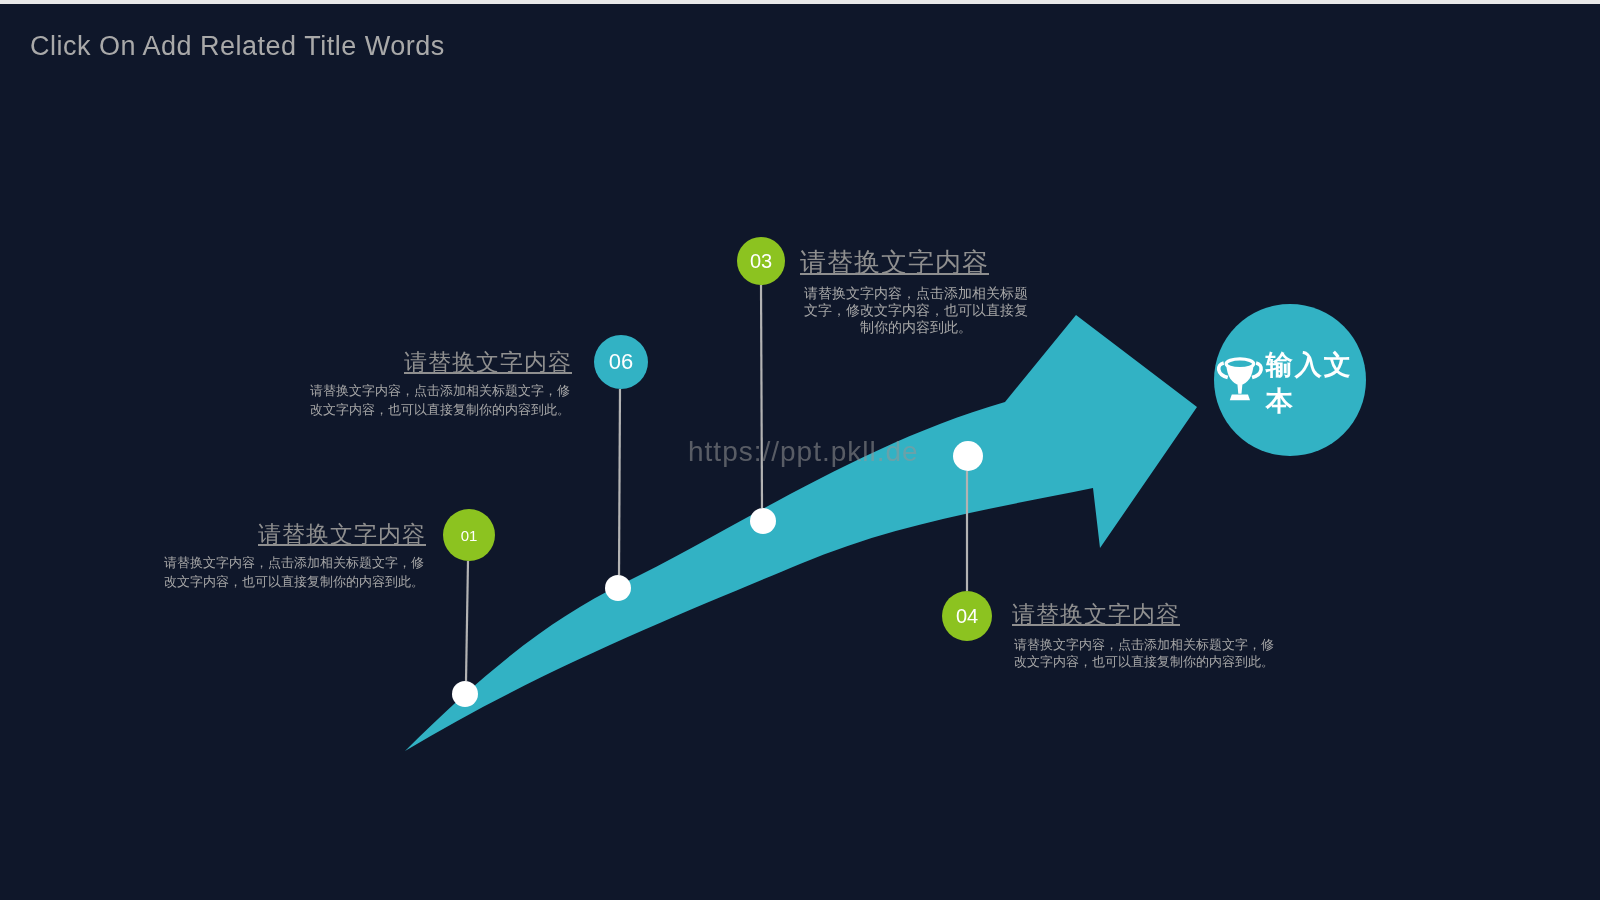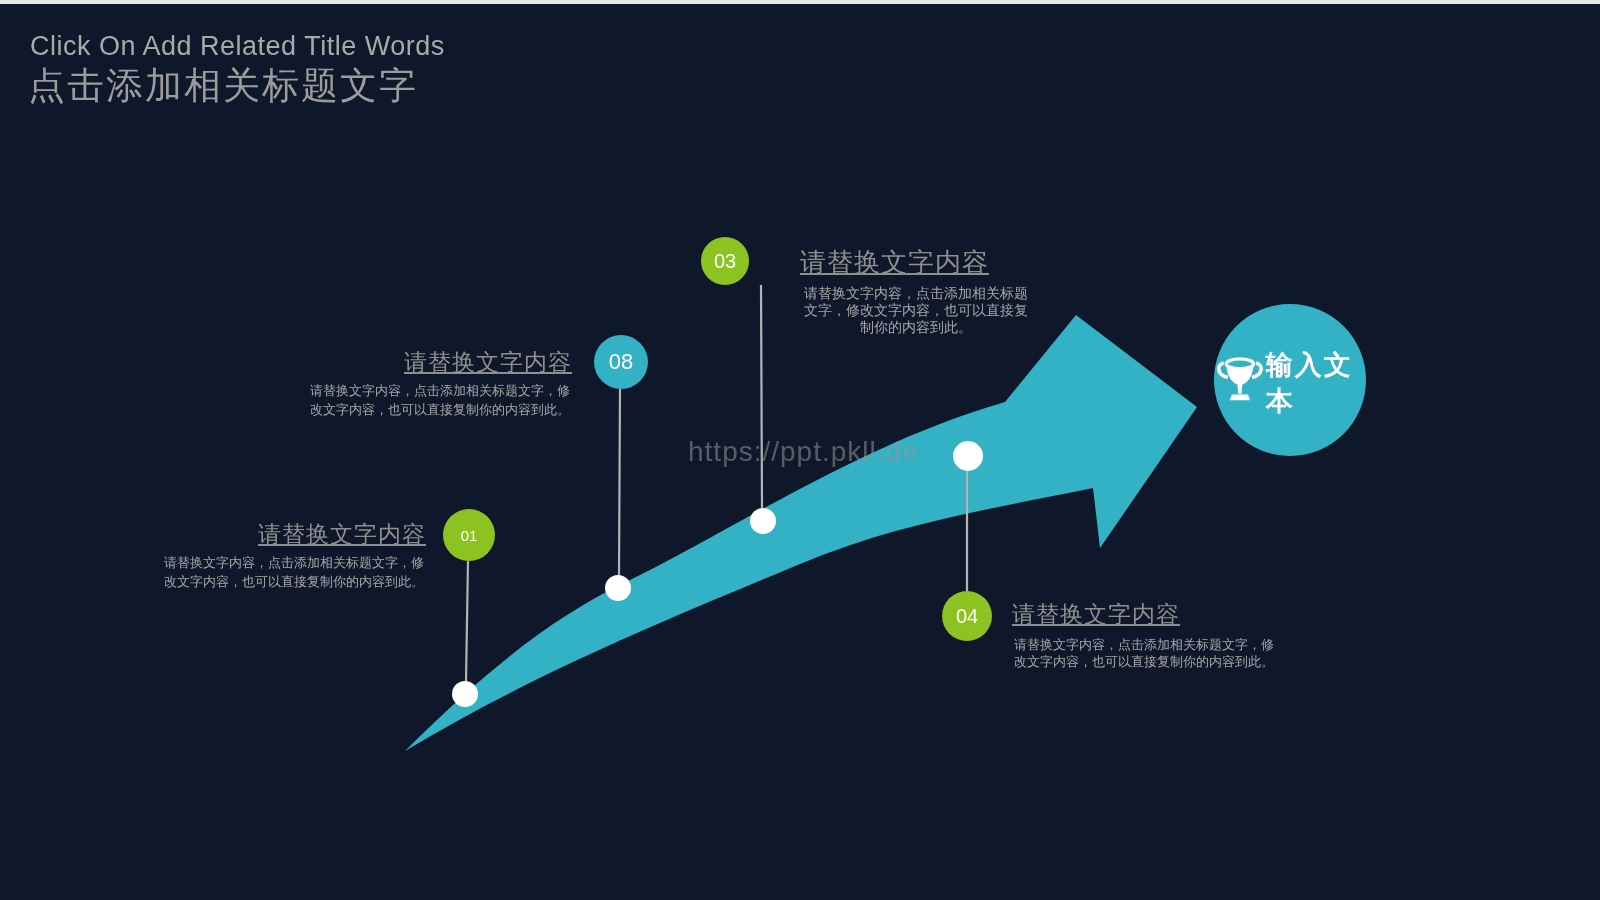--- a/index.html
+++ b/index.html
@@ -23,21 +23,21 @@
   .connector{stroke:#b3b3b3;stroke-width:2.2;}
   .milestone{fill:#ffffff;}
   
   .num-circle{
     position:absolute;z-index:3;border-radius:50%;
     display:flex;align-items:center;justify-content:center;
     color:#fff;font-weight:500;
   }
   .nc-01{left:443px;top:505px;width:52px;height:52px;font-size:15px;}
   .nc-02{left:594px;top:331px;width:54px;height:54px;font-size:22px;}
-  .nc-03{left:701px;top:233px;width:48px;height:48px;font-size:20px;}
+  .nc-03{left:737px;top:233px;width:48px;height:48px;font-size:20px;}
   .nc-04{left:942px;top:587px;width:50px;height:50px;font-size:20px;}
   
   .step-block{position:absolute;z-index:2;}
   .step-heading{
     font-size:23px;color:#8f8f8f;line-height:1.25;letter-spacing:1px;text-decoration:underline;
   }
   .step-body{
     font-size:13px;color:#a7a7a7;line-height:19px;margin-top:4px;
     text-align:center;word-break:break-all;
   }
@@ -65,21 +65,20 @@
     position:absolute;left:688px;top:432px;z-index:5;
     font-size:28px;color:rgba(150,150,150,0.55);letter-spacing:1px;
   }
 </style>
 </head>
 <body>
 
 <div class="stage" style="--teal: #32b2c4; --green: #8cc320; --title-en: #a9a9a9; --title-zh: #9c9c9c;">
 
   <div class="title-en">Click On Add Related Title Words</div>
-  <div class="title-zh">点击添加相关标题文字</div>
 
   <svg class="art" width="1600" height="900" viewBox="0 0 1600 900">
     <path class="swoosh" d="M405 747
              C490 662 556 612 622 580
              C735 525 860 440 1005 398
              L1076 311
              L1197 403
              L1100 544
              L1093 484
              C990 505 895 520 800 560
@@ -100,21 +99,21 @@
   </div>
   <div class="num-circle nc-01" style="background: rgb(140, 195, 32);">
     <span>01</span>
   </div>
 
   <div class="step-block sb-02">
     <div class="step-heading">请替换文字内容</div>
     <div class="step-body">请替换文字内容，点击添加相关标题文字，修改文字内容，也可以直接复制你的内容到此。</div>
   </div>
   <div class="num-circle nc-02" style="background: rgb(50, 178, 196);">
-    <span>08</span>
+    <span>06</span>
   </div>
 
   <div class="step-block sb-03">
     <div class="step-heading">请替换文字内容</div>
     <div class="step-body">请替换文字内容，点击添加相关标题文字，修改文字内容，也可以直接复制你的内容到此。</div>
   </div>
   <div class="num-circle nc-03" style="background: rgb(140, 195, 32);">
     <span>03</span>
   </div>
 

